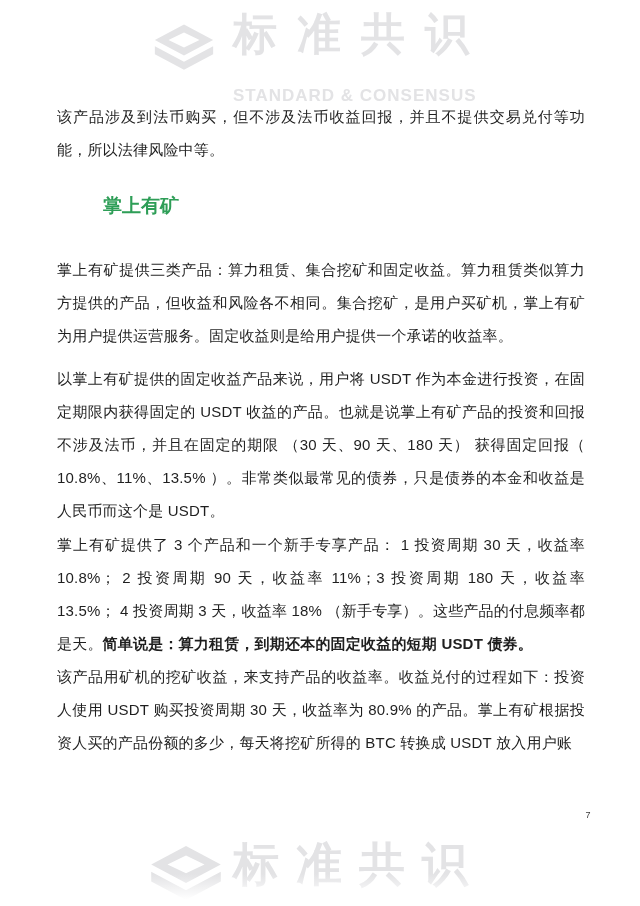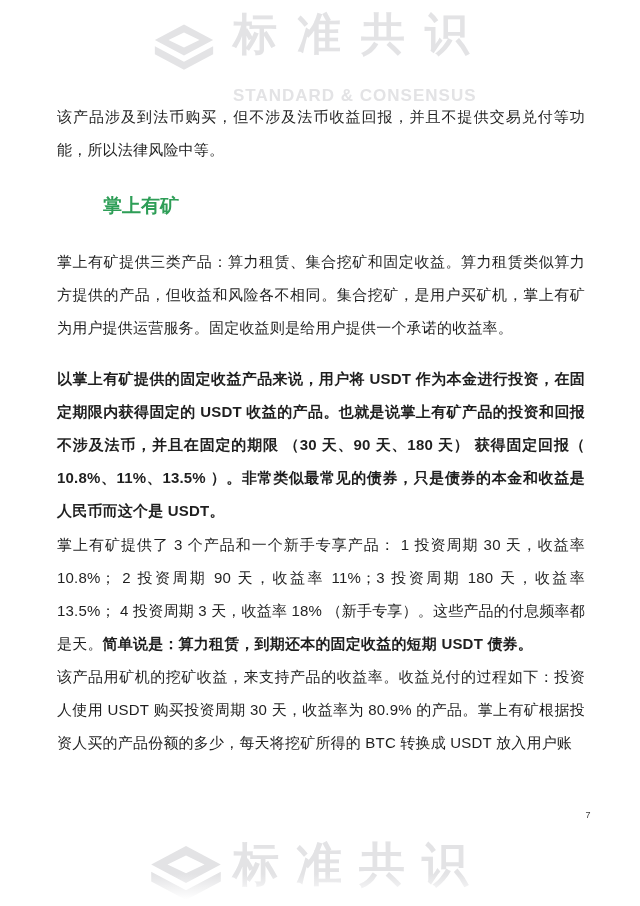--- a/index.html
+++ b/index.html
@@ -52,22 +52,22 @@
     text-justify:inter-ideograph;
     letter-spacing:0.2px;
   }
   .para-1{top:100px;}
   .section-heading{
     position:absolute;left:57px;top:193px;
     font-size:19px;line-height:26px;font-weight:700;
     color:var(--green);
     margin-left:46px;
   }
-  .para-2{top:245px;}
-  .para-3{top:362px;font-weight:bold;}
+  .para-2{top:253px;}
+  .para-3{top:362px;}
   .para-4{top:528px;}
   .para-4 .bold-part{font-weight:700;}
   .para-5{top:660px;}
   .page-number{
     position:absolute;left:578px;top:809px;width:20px;
     font-size:9px;line-height:12px;color:#3a3a3a;
     text-align:center;
   }
 </style>
 </head>

